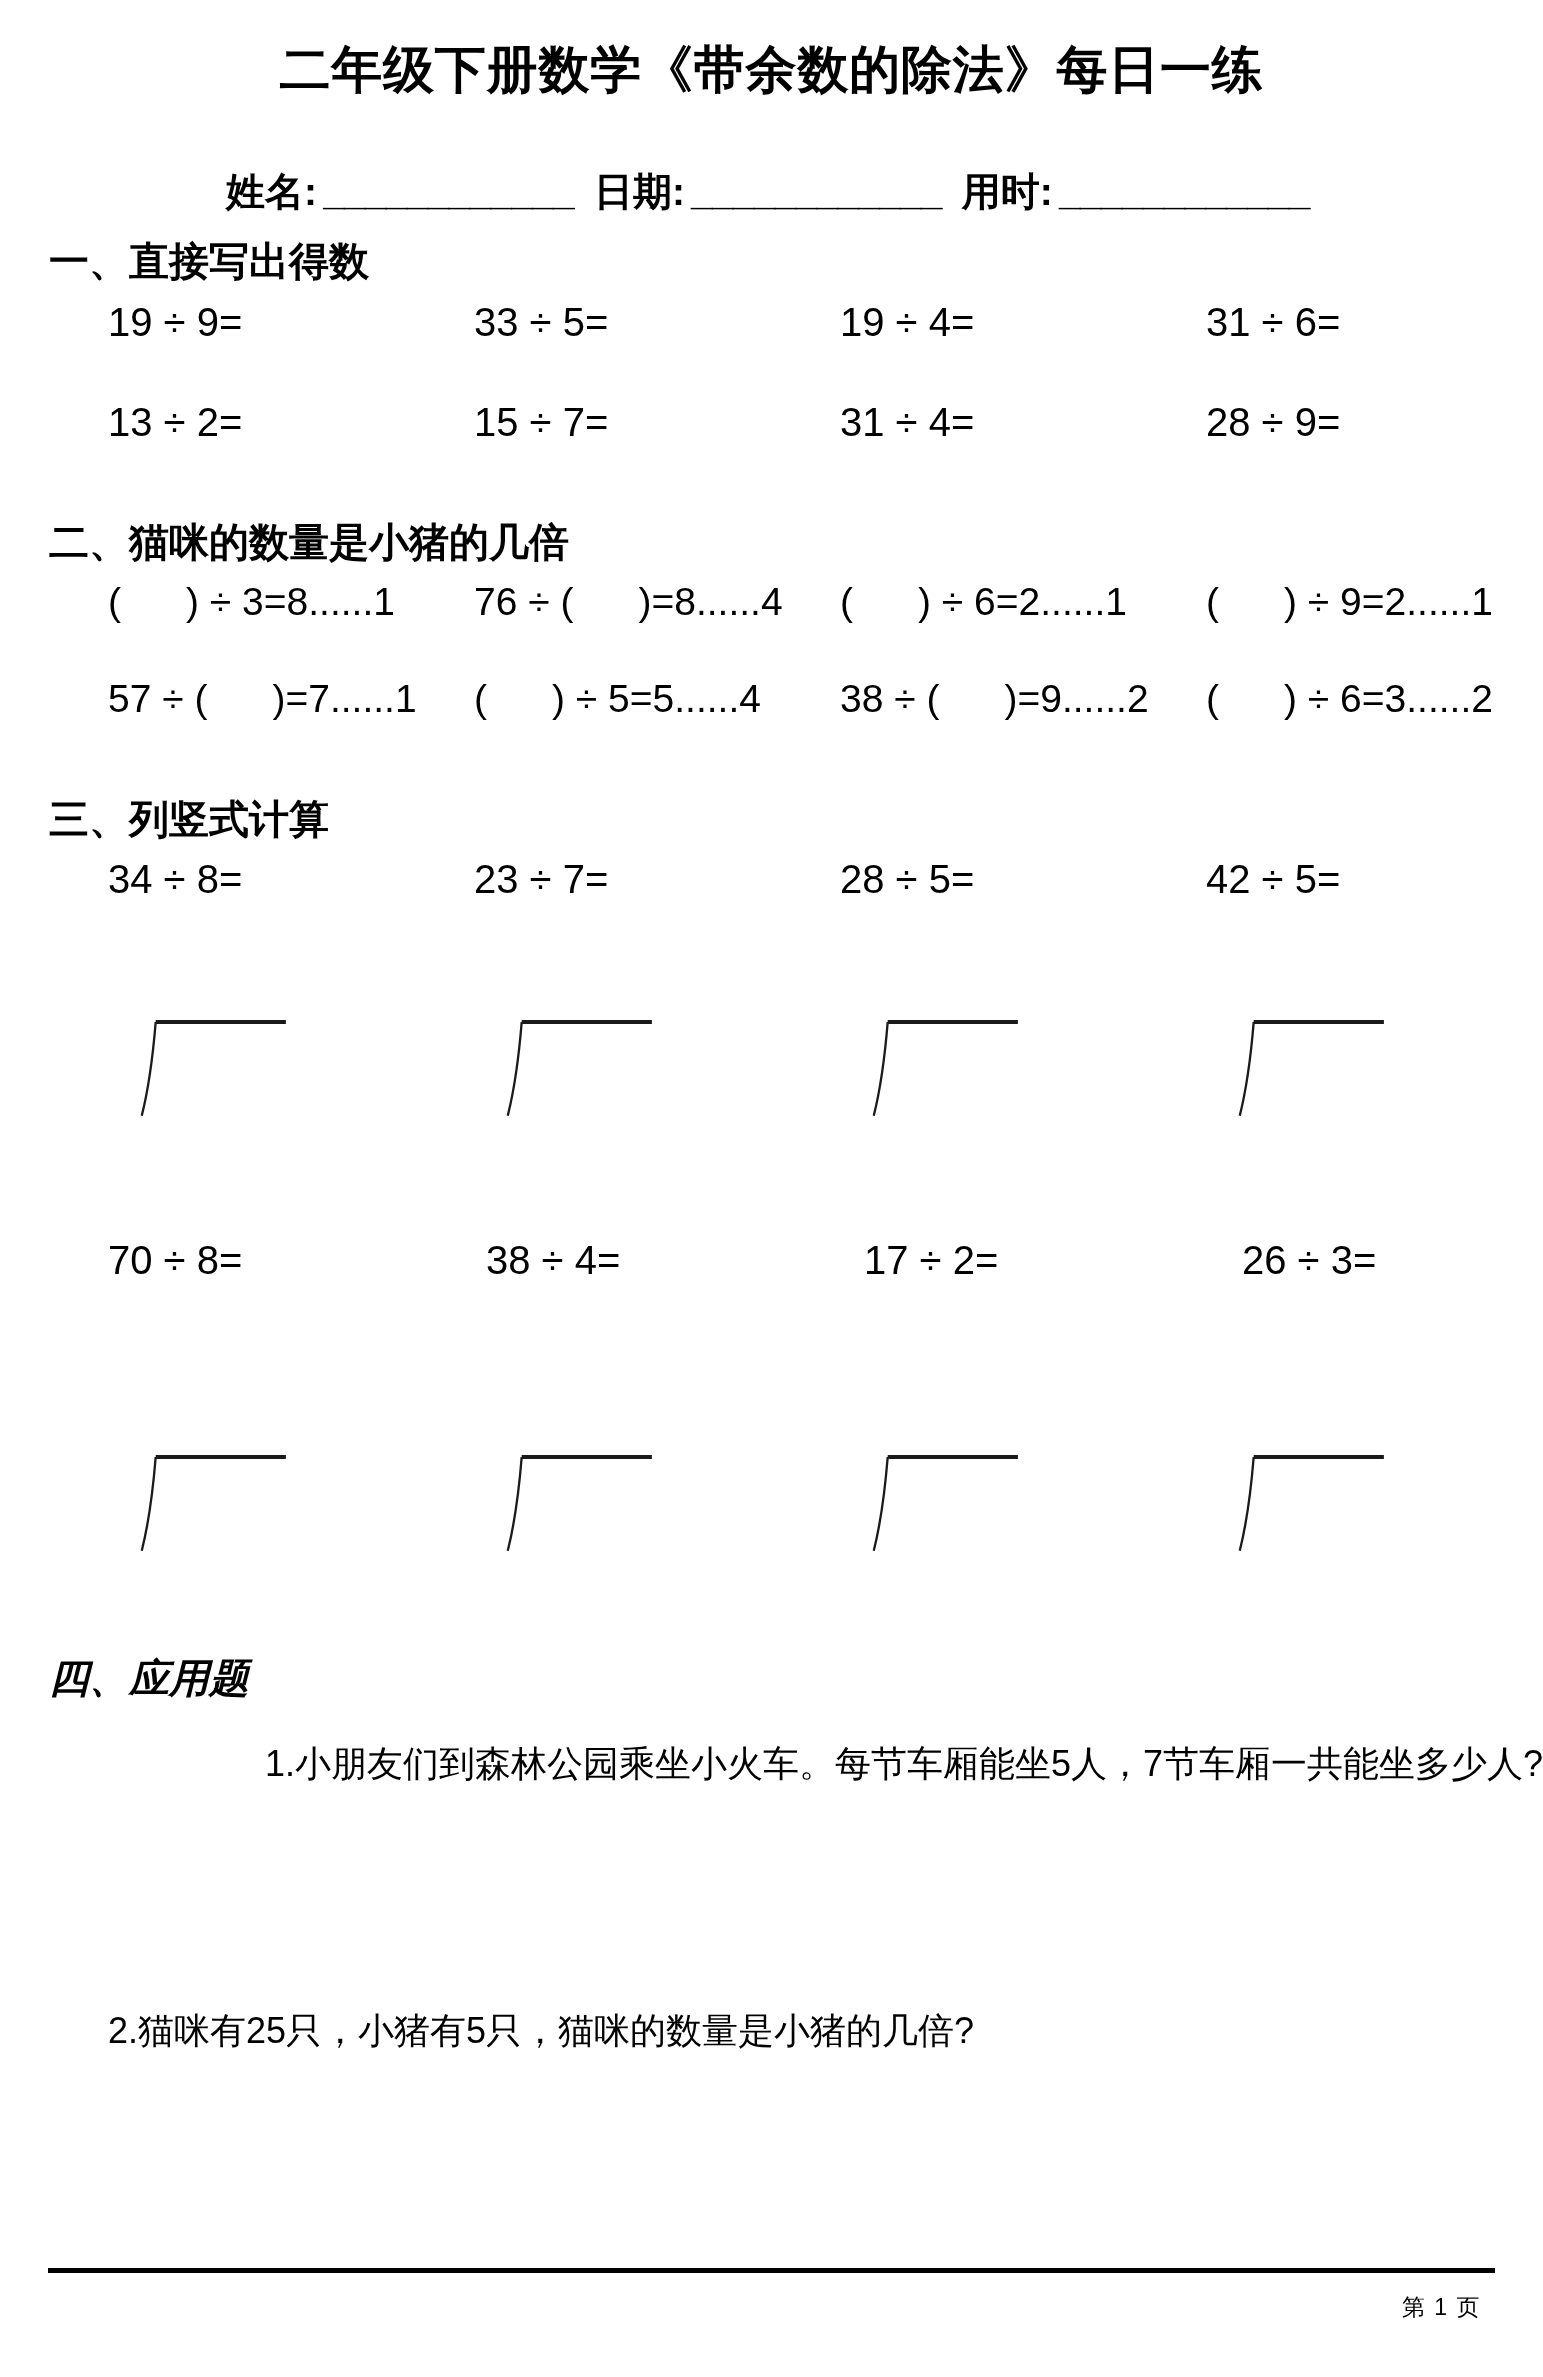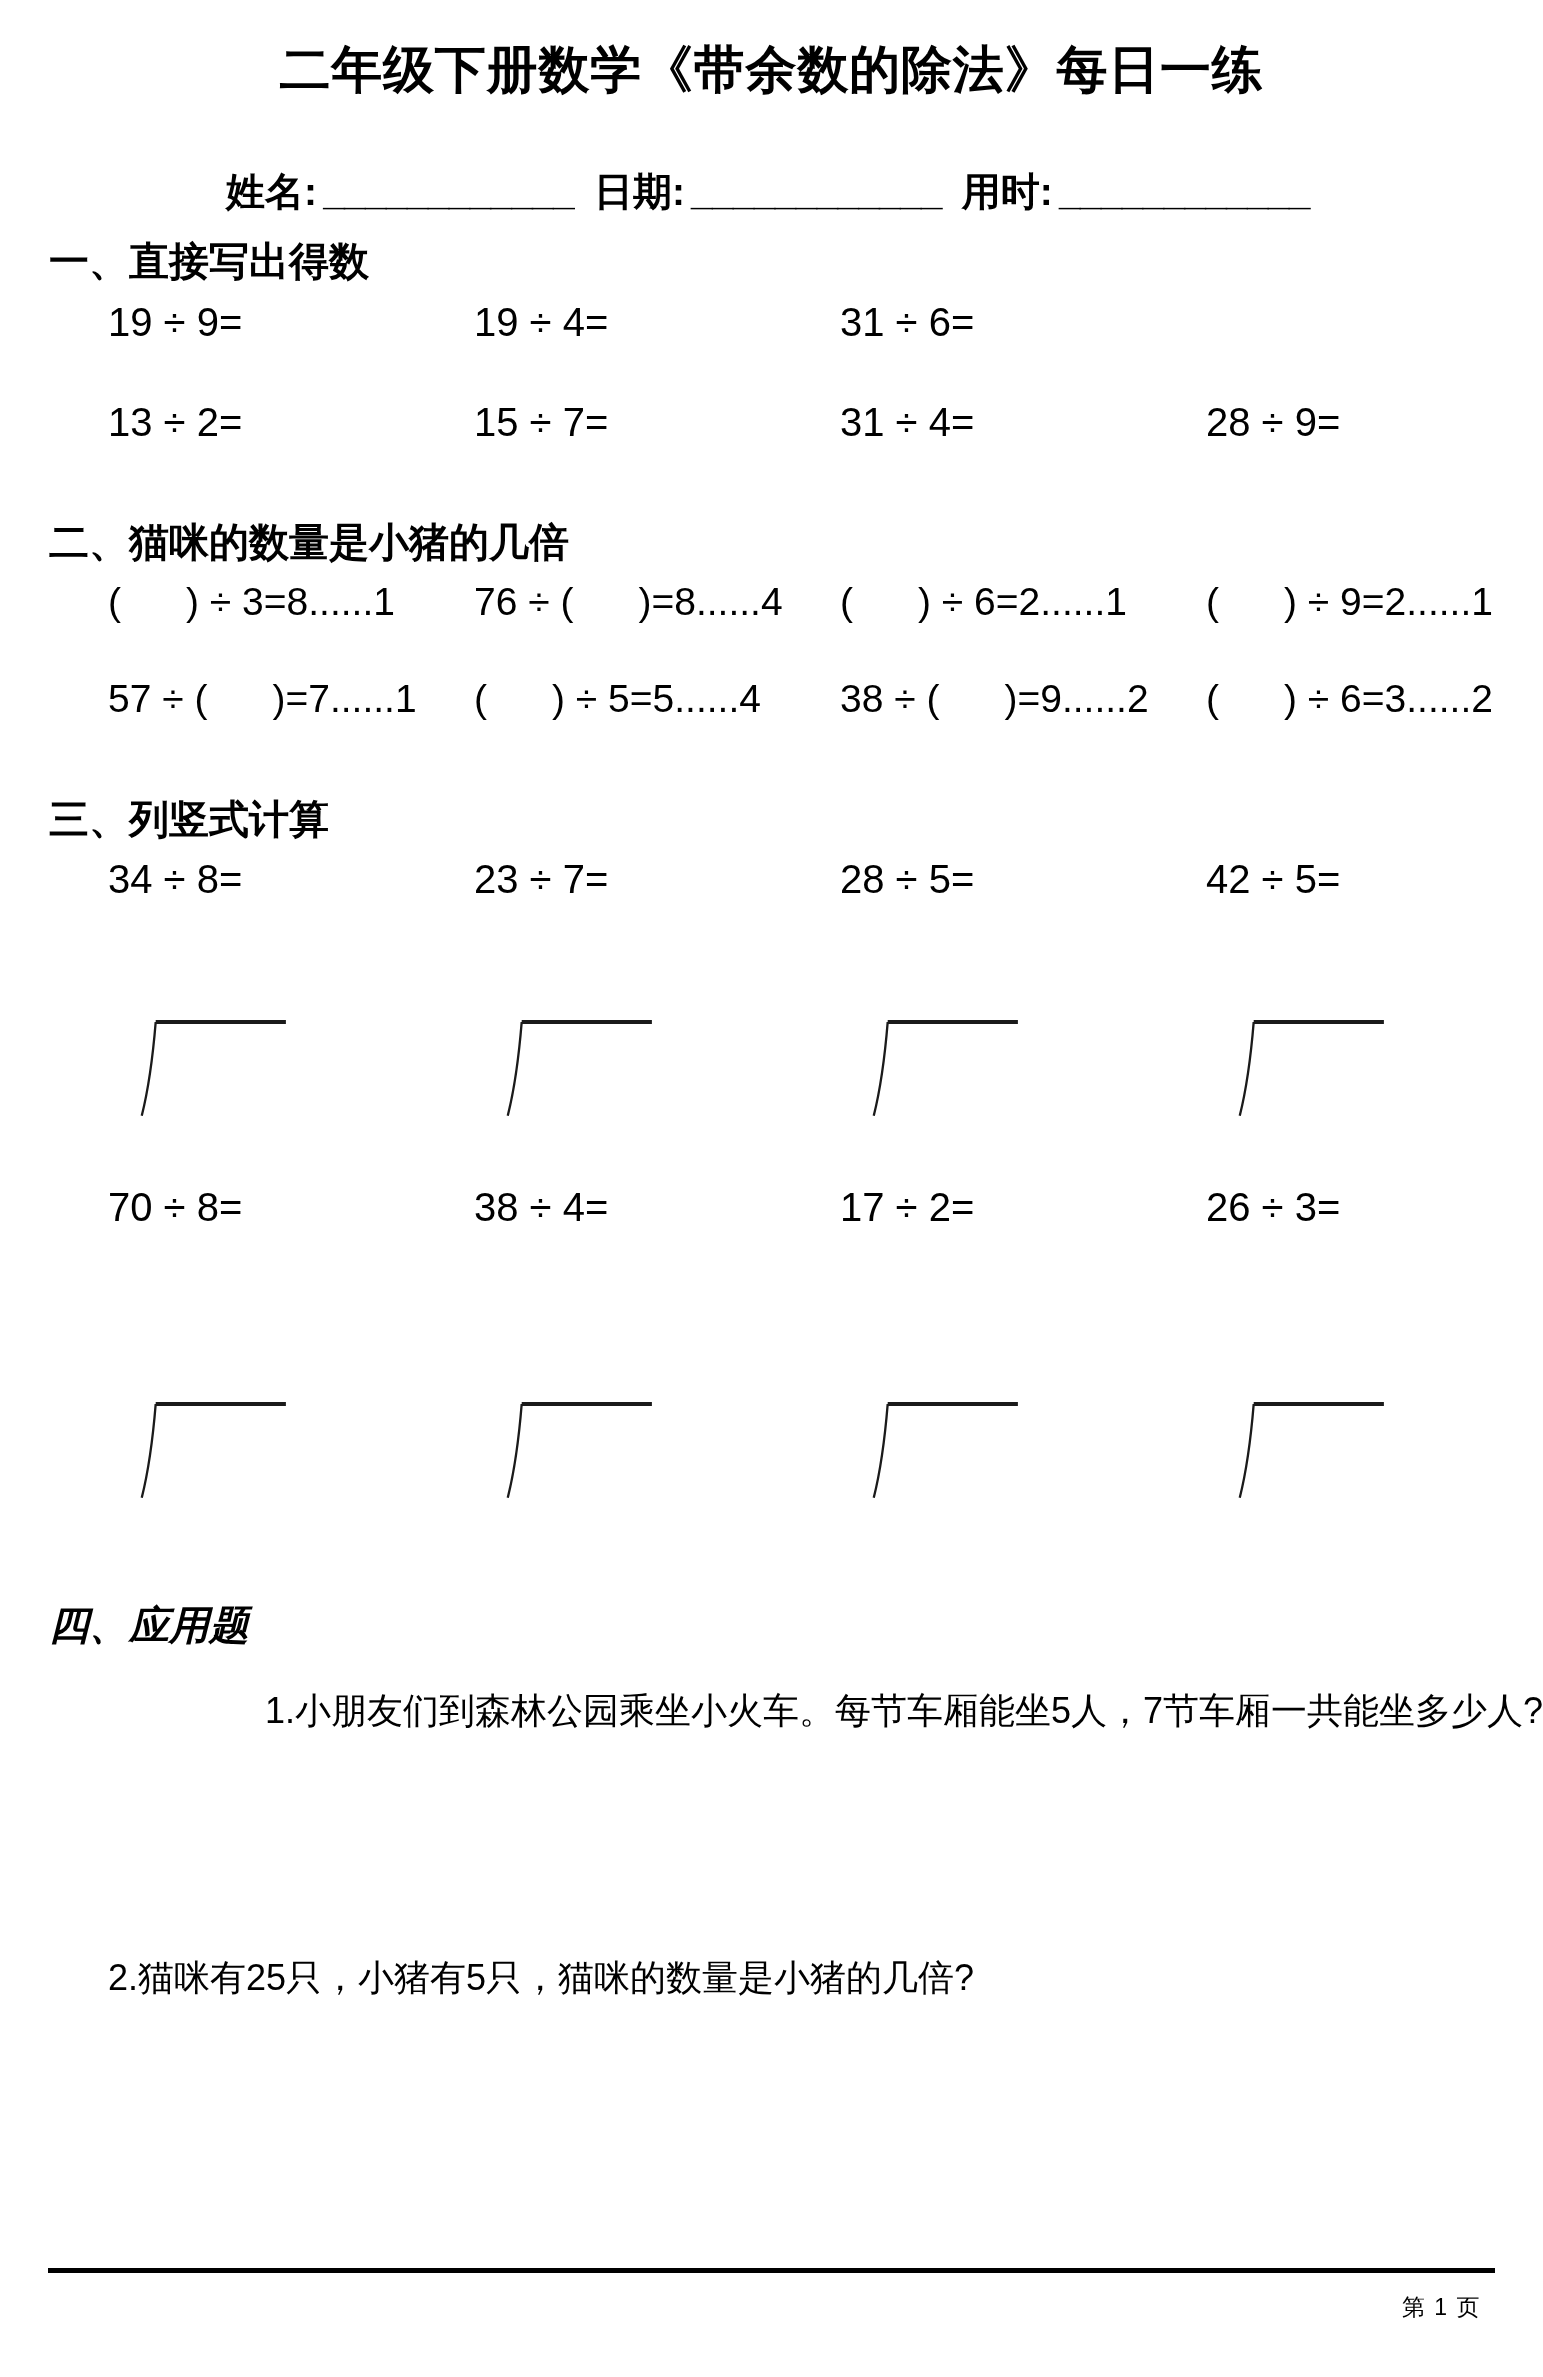--- a/index.html
+++ b/index.html
@@ -45,21 +45,21 @@
   }
   .eq { letter-spacing: 0; }
 
   .row-s1a { margin-top: 14px; }
   .row-s1b { margin-top: 54px; }
   .head-s2 { margin-top: 73px; }
   .row-s2a { margin-top: 14px; font-size: 39px; }
   .row-s2b { margin-top: 53px; font-size: 39px; }
   .head-s3 { margin-top: 73px; }
   .row-s3a { margin-top: 12.4px; }
-  .row-s3b { margin-top: 65px; }
+  .row-s3b { margin-top: 118px; gap: 12px; }
 
   .bracket-row {
     margin-left: 134px;
     display: grid;
     grid-template-columns: 366px 366px 366px 1fr;
   }
   .bracket-row.first { margin-top: 116px; }
   .bracket-row.second { margin-top: 170px; }
   .bracket { width: 155px; height: 101px; display: block; }
 
@@ -90,20 +90,21 @@
 
 <div class="page">
 
   <div class="title">二年级下册数学《带余数的除法》每日一练</div>
 
   <div class="meta"><span class="label">姓名:</span><span class="blank">____________</span><span class="label">日期:</span><span class="blank">____________</span><span class="label">用时:</span><span class="blank">____________</span></div>
 
   <div class="sec-heading">一、直接写出得数</div>
   <div class="eq-row row-s1a">
     <span class="eq">19 ÷ 9=</span>
+    <span class="eq">33 ÷ 5=</span>
     <span class="eq">19 ÷ 4=</span>
     <span class="eq">31 ÷ 6=</span>
   </div>
   <div class="eq-row row-s1b">
     <span class="eq">13 ÷ 2=</span>
     <span class="eq">15 ÷ 7=</span>
     <span class="eq">31 ÷ 4=</span>
     <span class="eq">28 ÷ 9=</span>
   </div>
 

